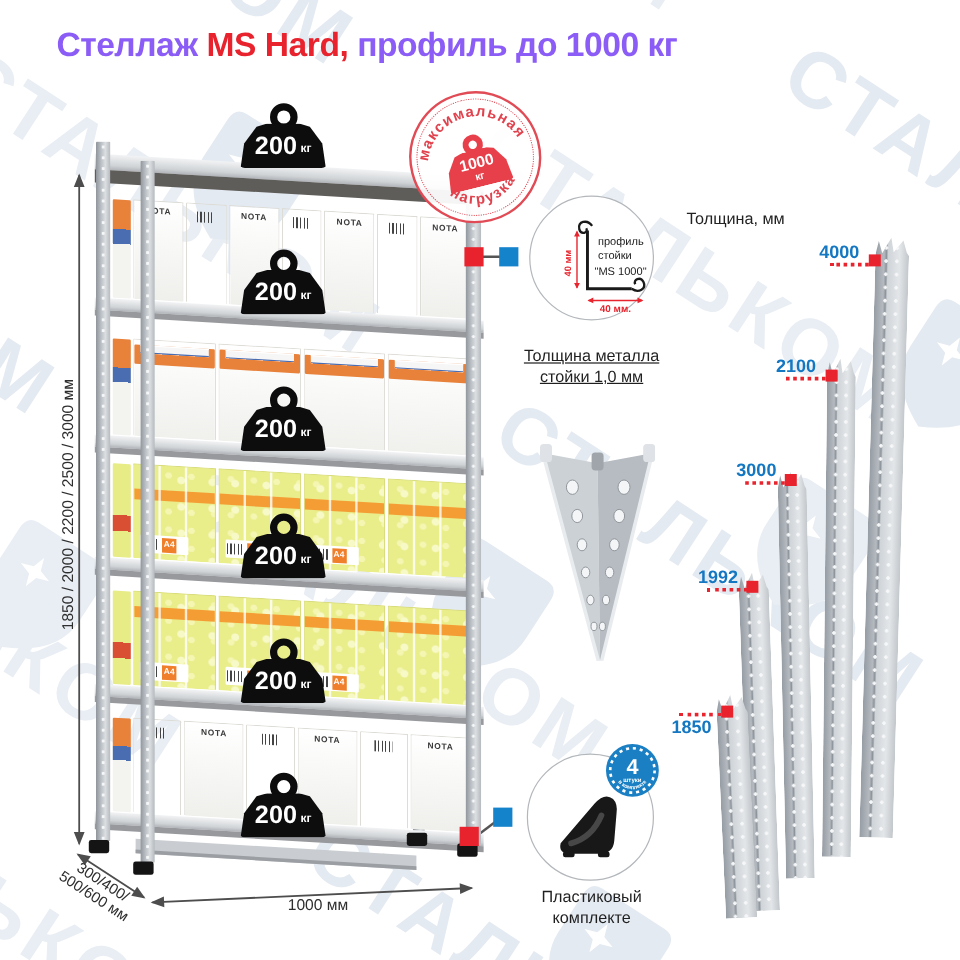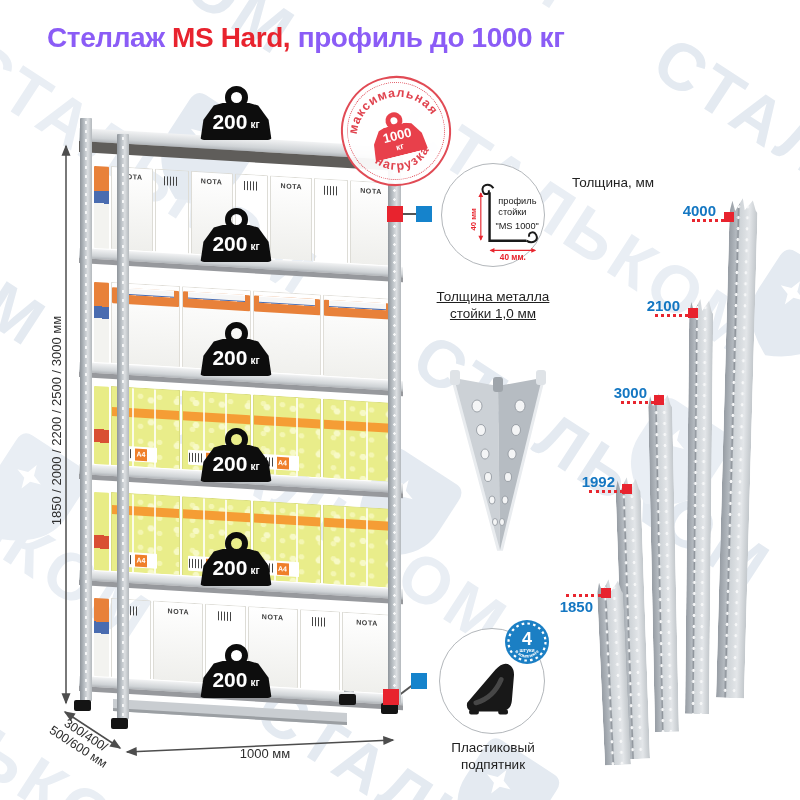--- a/index.html
+++ b/index.html
@@ -447,21 +447,21 @@
         <path id="arcn" d="M9,29 A15,15 0 0 0 37,29"></path>
       </defs>
     <circle cx="23" cy="23" r="22" fill="#1b7fc4"></circle>
     <circle cx="23" cy="23" r="18.5" fill="none" stroke="#ffffff" stroke-width="2.2" stroke-dasharray="2.6 3.2"></circle>
     <text x="23" y="26" text-anchor="middle" font-size="18" font-weight="bold" fill="#ffffff">4</text>
     <text x="23" y="33" text-anchor="middle" font-size="5" font-weight="bold" fill="#ffffff">штуки</text>
     <text font-size="4.6" font-weight="bold" fill="#ffffff">
       <textPath href="#arcn" startOffset="50%" text-anchor="middle">в комплекте</textPath>
     </text>
   </svg>
-  <div class="midtext" style="top:739px;"><span>Пластиковый</span><br><span>подпятник</span></div>
+  <div class="midtext" style="top:739px;"><span>Пластиковый</span><br><span>комплекте</span></div>
 
   <div class="r-head"><br></div>
   <div class="r-h">Толщина, мм</div>
 
   <div class="rpost" style="left:716px;top:198px;width:28px;height:500px;transform:rotate(1.6deg);"></div>
   <div class="rpost" style="left:685px;top:299px;width:24px;height:415px;transform:rotate(0.6deg);"></div>
   <div class="rpost" style="left:655px;top:393px;width:24px;height:339px;transform:rotate(-1.2deg);"></div>
   <div class="rpost" style="left:625px;top:477px;width:25px;height:282px;transform:rotate(-2deg);"></div>
   <div class="rpost" style="left:605px;top:579px;width:26px;height:186px;transform:rotate(-2.6deg);"></div>
 

